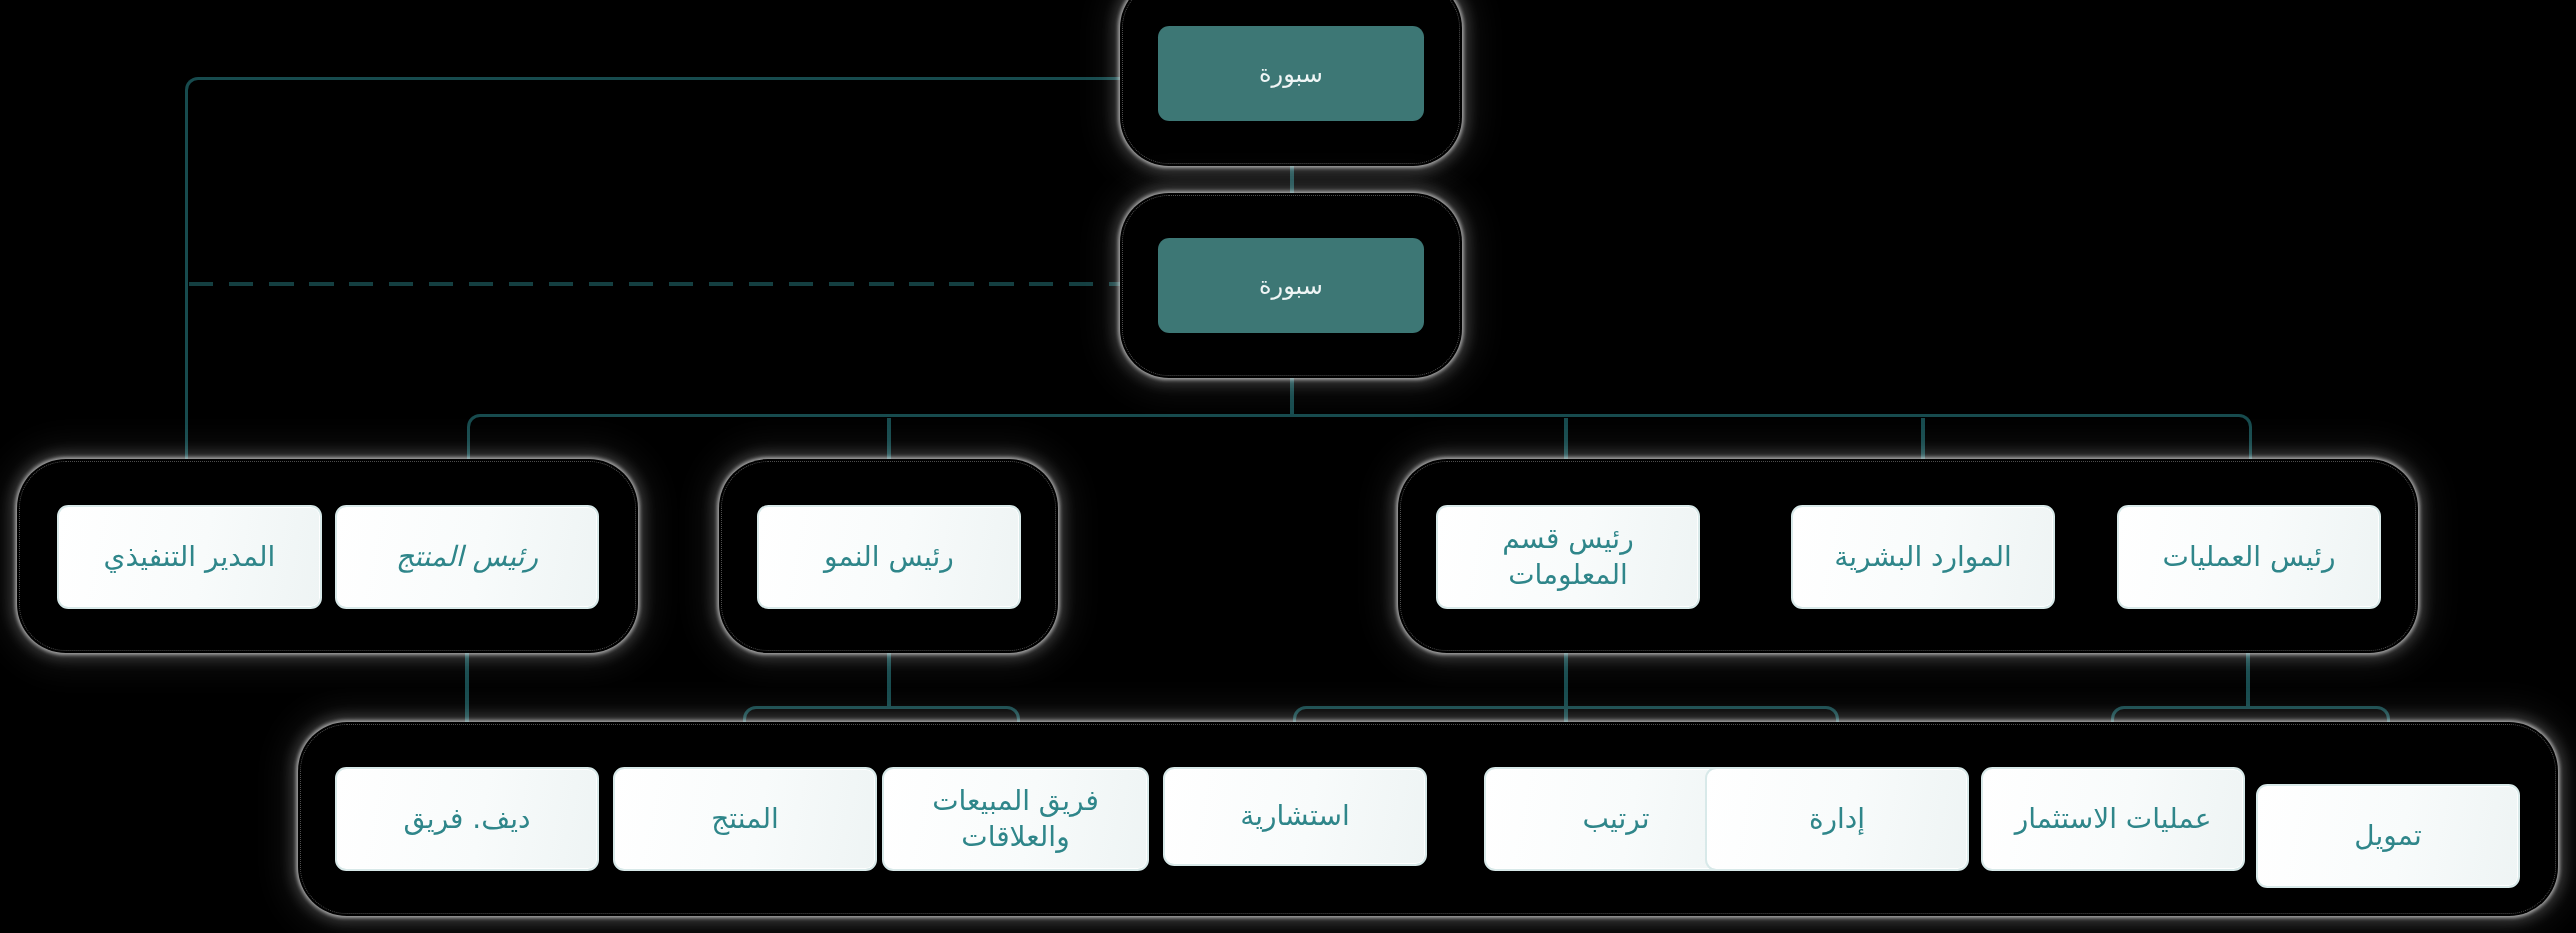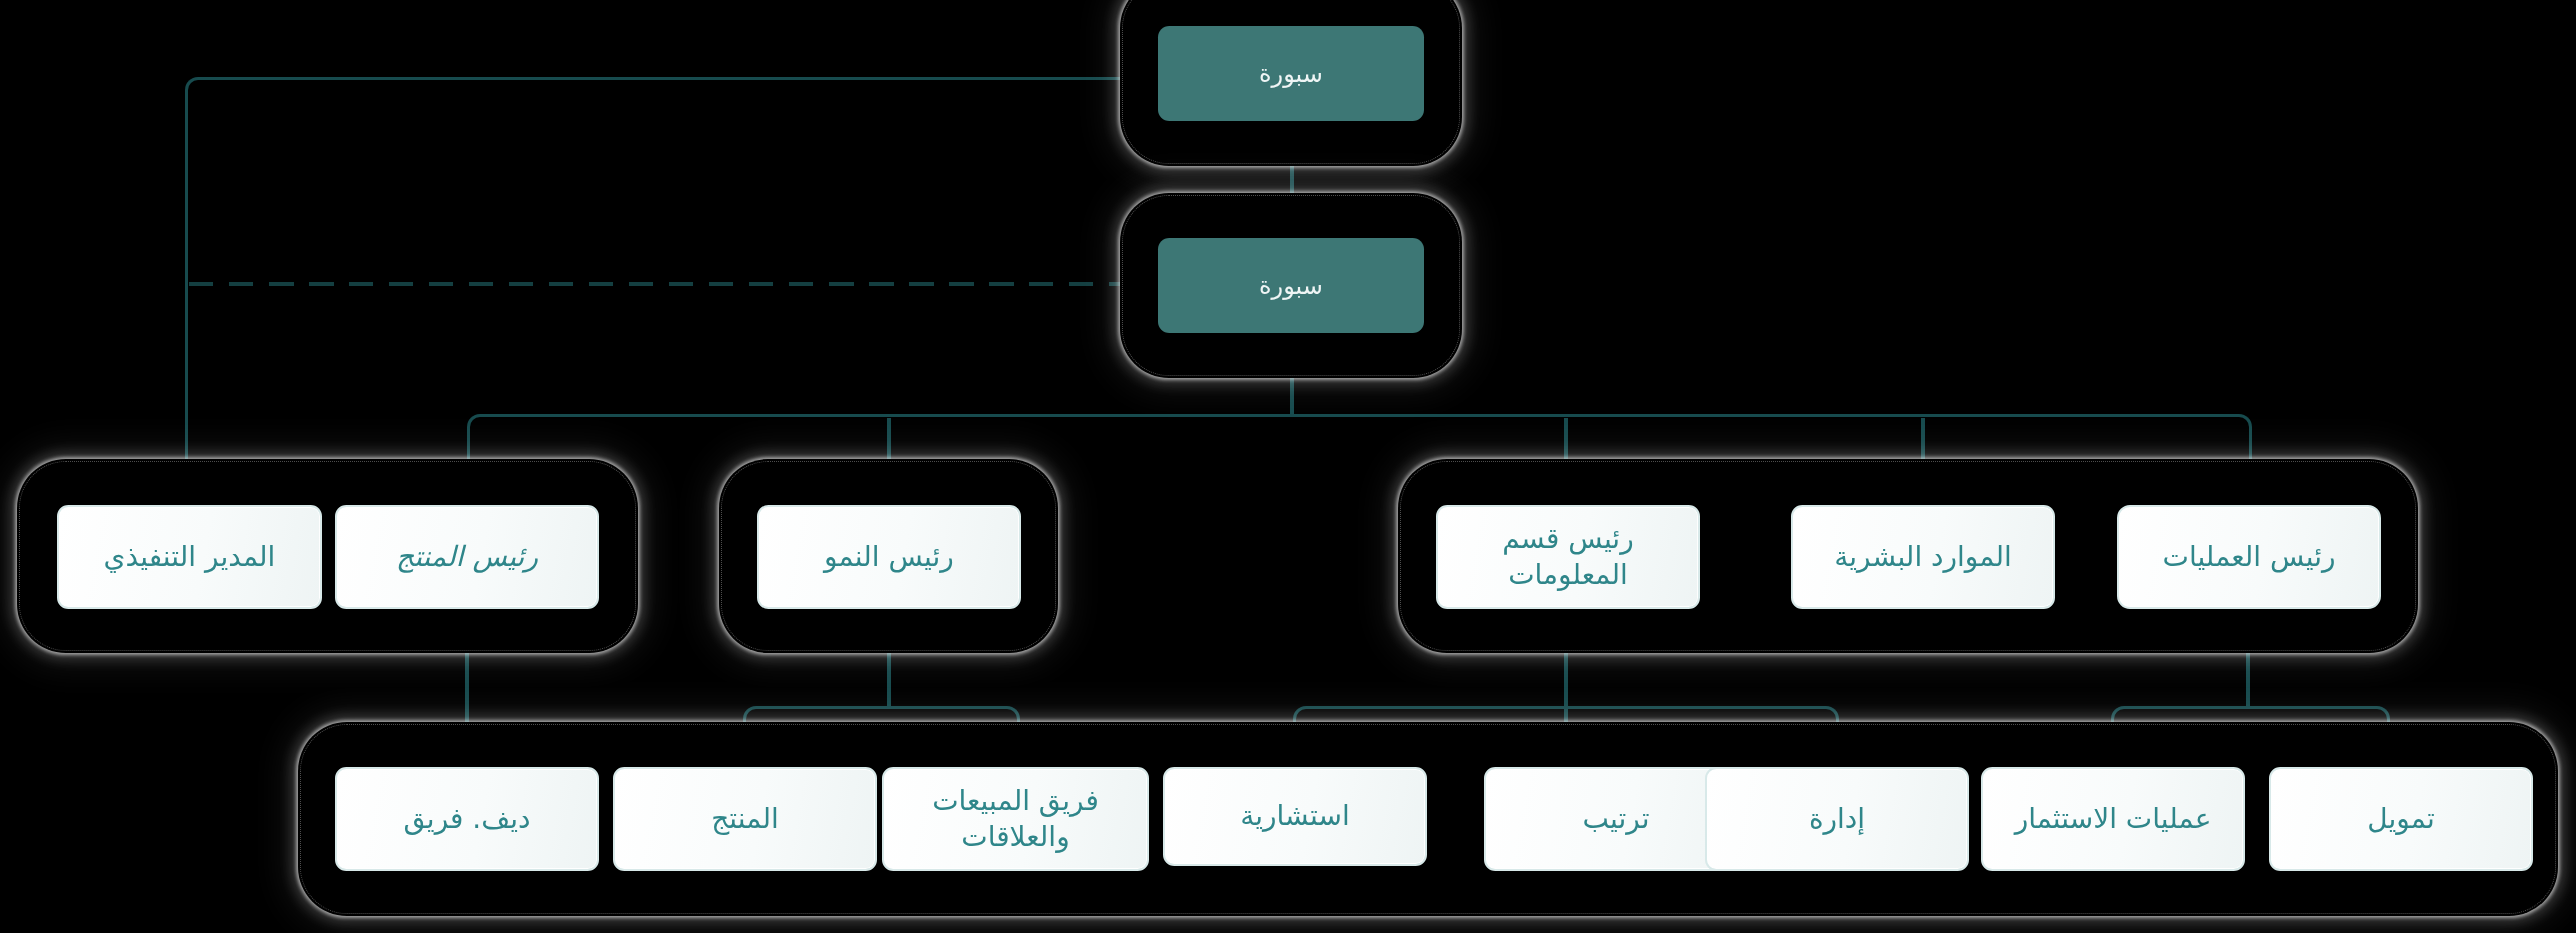--- a/index.html
+++ b/index.html
@@ -104,21 +104,21 @@
   </div>
   <div class="node leaf" style="left:757px;top:505px;width:264px;height:104px;">
     <span>رئيس النمو</span>
   </div>
   <div class="node leaf" style="left:1436px;top:505px;width:264px;height:104px;">
     <span>رئيس قسم المعلومات</span>
   </div>
   <div class="node leaf" style="left:1791px;top:505px;width:264px;height:104px;">
     <span>الموارد البشرية</span>
   </div>
-  <div class="node leaf" style="left:2117px;top:505px;width:264px;height:104px;border-radius:13px;">
+  <div class="node leaf" style="left:2117px;top:505px;width:264px;height:104px;">
     <span>رئيس العمليات</span>
   </div>
 
   <div class="node leaf" style="left:335px;top:767px;width:264px;height:104px;">
     <span>ديف. فريق</span>
   </div>
   <div class="node leaf" style="left:613px;top:767px;width:264px;height:104px;">
     <span>المنتج</span>
   </div>
   <div class="node leaf" style="left:882px;top:767px;width:267px;height:104px;">
@@ -129,18 +129,18 @@
   </div>
   <div class="node leaf" style="left:1484px;top:767px;width:264px;height:104px;">
     <span>ترتيب</span>
   </div>
   <div class="node leaf" style="left:1705px;top:767px;width:264px;height:104px;">
     <span>إدارة</span>
   </div>
   <div class="node leaf" style="left:1981px;top:767px;width:264px;height:104px;">
     <span>عمليات الاستثمار</span>
   </div>
-  <div class="node leaf" style="left:2256px;top:767px;width:264px;height:104px;margin-left:13px;">
+  <div class="node leaf" style="left:2256px;top:784px;width:264px;height:104px;">
     <span>تمويل</span>
   </div>
 
 </div>
 
 
 </body></html>

